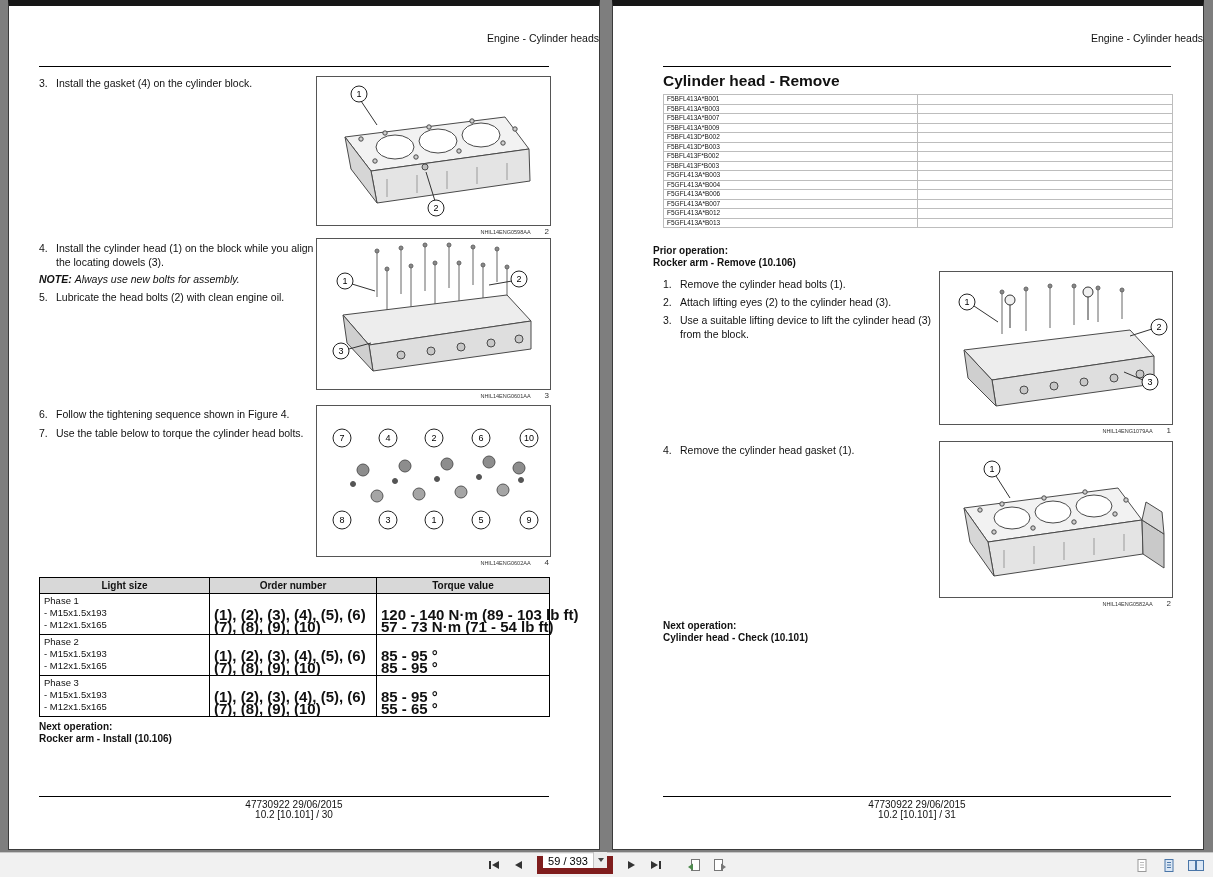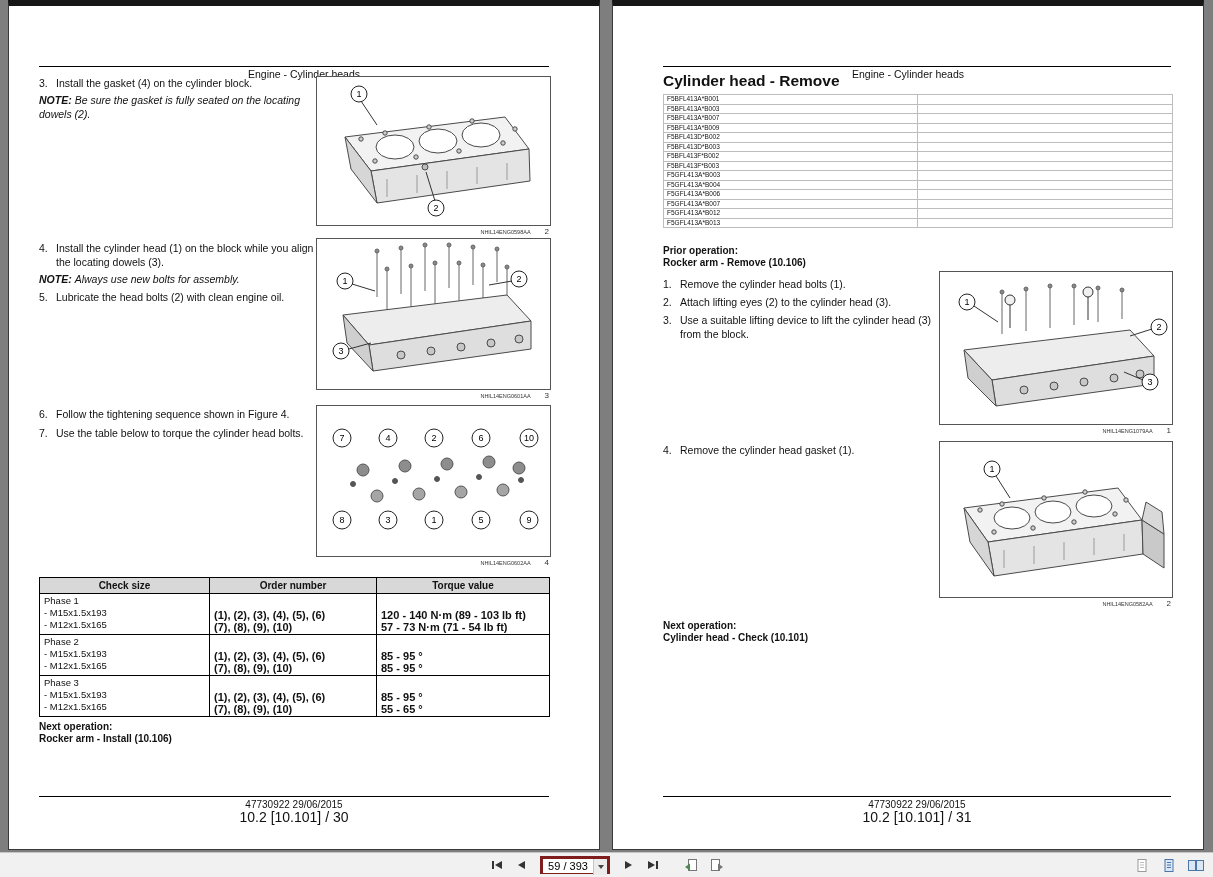--- a/index.html
+++ b/index.html
@@ -5,81 +5,78 @@
   html,body{margin:0;padding:0;}
   body{background:#7e7e7e;font-family:"Liberation Sans",sans-serif;color:#111;}
   .viewport{position:relative;width:1213px;height:877px;overflow:hidden;background:#7e7e7e;}
 
   .page{position:absolute;top:0;height:850px;width:592px;background:#fff;
         border:1px solid #3a3a3a;border-top:6px solid #161616;box-sizing:border-box;}
   .page-left{left:8px;}
   .page-right{left:612px;}
 
   .abs{position:absolute;}
-  .hdr{top:26px;left:0;width:100%;text-align:center;font-size:10.5px;margin-top:36px;}
+  .hdr{top:26px;left:0;width:100%;text-align:right;font-size:10.5px;}
   .rule{height:1px;background:#000;}
 
   .step{display:flex;font-size:10.5px;line-height:1.38;}
   .step .n{width:17px;flex:none;}
   .note{font-size:10.5px;font-style:italic;line-height:1.38;}
   .note b{font-style:italic;margin-right:3px;}
 
   .figure{border:1px solid #555;background:#fff;overflow:hidden;}
   .caption{display:flex;justify-content:flex-end;align-items:baseline;font-size:5.5px;color:#333;}
   .caption .num{font-size:8px;margin-left:14px;}
 
   .bolt-table{border-collapse:collapse;font-size:9.5px;table-layout:fixed;}
   .bolt-table th,.bolt-table td{border:1px solid #000;padding:1px 4px;}
   .bolt-table th{background:#d8d8d8;font-weight:bold;font-size:10px;text-align:center;height:13px;}
   .bolt-table td{vertical-align:top;height:38px;}
-  .bolt-table td.val{vertical-align:bottom;font-weight:bold;font-size:11px;}
+  .bolt-table td.val{vertical-align:bottom;font-weight:bold;font-size:15px;}
   .bolt-table td div{line-height:12px;white-space:nowrap;}
 
   .opblock{font-size:10px;font-weight:bold;line-height:1.15;}
 
   .footer-doc{font-size:10px;text-align:center;}
-  .footer-page{font-size:14px;text-align:center;}
+  .footer-page{font-size:10px;text-align:center;}
 
   .title{font-size:15.5px;font-weight:bold;}
 
   .codes{border:1px solid #bdbdbd;border-bottom:none;}
   .code-row{display:flex;height:9.5px;border-bottom:1px solid #bdbdbd;box-sizing:border-box;}
   .code-row .c1{width:50%;border-right:1px solid #bdbdbd;font-size:6.5px;line-height:8.5px;padding-left:3px;box-sizing:border-box;}
   .code-row .c2{flex:1;}
 
   svg text{font-family:"Liberation Sans",sans-serif;}
 
   .toolbar{position:absolute;left:0;top:852px;width:1213px;height:25px;background:#f1f1f1;
            border-top:1px solid #c6c6c6;box-sizing:border-box;
            display:flex;align-items:center;justify-content:center;gap:3px;}
   .tbtn{width:22px;height:20px;border:none;background:transparent;padding:0;margin:0;
         display:flex;align-items:center;justify-content:center;cursor:pointer;}
-  .pagebox{display:flex;align-items:flex-start;height:18px;background:#fff;border:3px solid #7f1d1d;box-sizing:border-box;margin:0 4px;}
+  .pagebox{display:flex;align-items:flex-end;height:18px;background:#fff;border:6px solid #7f1d1d;box-sizing:border-box;margin:0 4px;}
   .pagebox input{border:none;outline:none;width:50px;height:14px;font-size:11px;text-align:center;
                  font-family:"Liberation Sans",sans-serif;padding:0;}
   .pagebox .dd{width:13px;height:16px;border-left:1px solid #c4c4c4;display:flex;align-items:center;justify-content:center;cursor:pointer;background:#ececec;}
   .dd-arrow{width:0;height:0;border-left:3px solid transparent;border-right:3px solid transparent;border-top:4px solid #444;}
   .toolbar-right{position:absolute;right:6px;top:0;height:25px;display:flex;align-items:center;gap:5px;}
   .tsep{width:10px;}
 </style>
 </head>
 <body>
 
 <div class="viewport">
 
   <div class="page page-left">
     <div class="abs hdr">Engine - Cylinder heads</div>
     <div class="abs rule" style="top:60px;left:30px;width:510px;"></div>
 
     <div class="abs step" style="top:70px;left:30px;width:282px;">
       <span class="n">3.</span>
       <span>Install the gasket (4) on the cylinder block.</span>
-    </div>
-    <div class="abs note" style="top:87px;left:30px;width:268px;">
-      <b>NOTE:</b><span>Be sure the gasket is fully seated on the locating dowels (2).</span>
     </div>
 
     <div class="abs figure" style="top:70px;left:307px;width:233px;height:148px;">
       <svg width="231" height="146" viewBox="0 0 231 146">
         <g stroke="#4a4a4a" stroke-width="1" fill="none">
           <path d="M28 60 L188 40 L212 72 L54 94 Z" fill="#f2f2f2"></path>
           <ellipse cx="78" cy="70" rx="19" ry="12" fill="#fff"></ellipse>
           <ellipse cx="121" cy="64" rx="19" ry="12" fill="#fff"></ellipse>
           <ellipse cx="164" cy="58" rx="19" ry="12" fill="#fff"></ellipse>
           <circle cx="44" cy="62" r="2.2" fill="#cfcfcf"></circle>
@@ -252,21 +249,21 @@
     </div>
 
     <table class="bolt-table abs" style="top:571px;left:30px;width:510px;">
       <colgroup>
           <col style="width:170px">
           <col style="width:167px">
           <col style="width:173px">
         </colgroup>
       <thead>
         <tr>
-          <th>Check size</th>
+          <th>Light size</th>
           <th>Order number</th>
           <th>Torque value</th>
         </tr>
       </thead>
       <tbody>
         <tr>
           <td>
             <div>Phase 1</div>
             <div>- M15x1.5x193</div>
             <div>- M12x1.5x165</div>
@@ -381,21 +378,21 @@
       <div class="code-row">
           <div class="c1">F5GFL413A*B012</div>
           <div class="c2"></div>
         </div>
       <div class="code-row">
           <div class="c1">F5GFL413A*B013</div>
           <div class="c2"></div>
         </div>
     </div>
 
-    <div class="abs opblock" style="top:239px;left:50px;">
+    <div class="abs opblock" style="top:239px;left:40px;">
       <div>Prior operation:</div>
       <div>Rocker arm - Remove (10.106)</div>
     </div>
 
     <div class="abs step" style="top:271px;left:50px;width:272px;">
       <span class="n">1.</span>
       <span>Remove the cylinder head bolts (1).</span>
     </div>
     <div class="abs step" style="top:289px;left:50px;width:272px;">
       <span class="n">2.</span>

